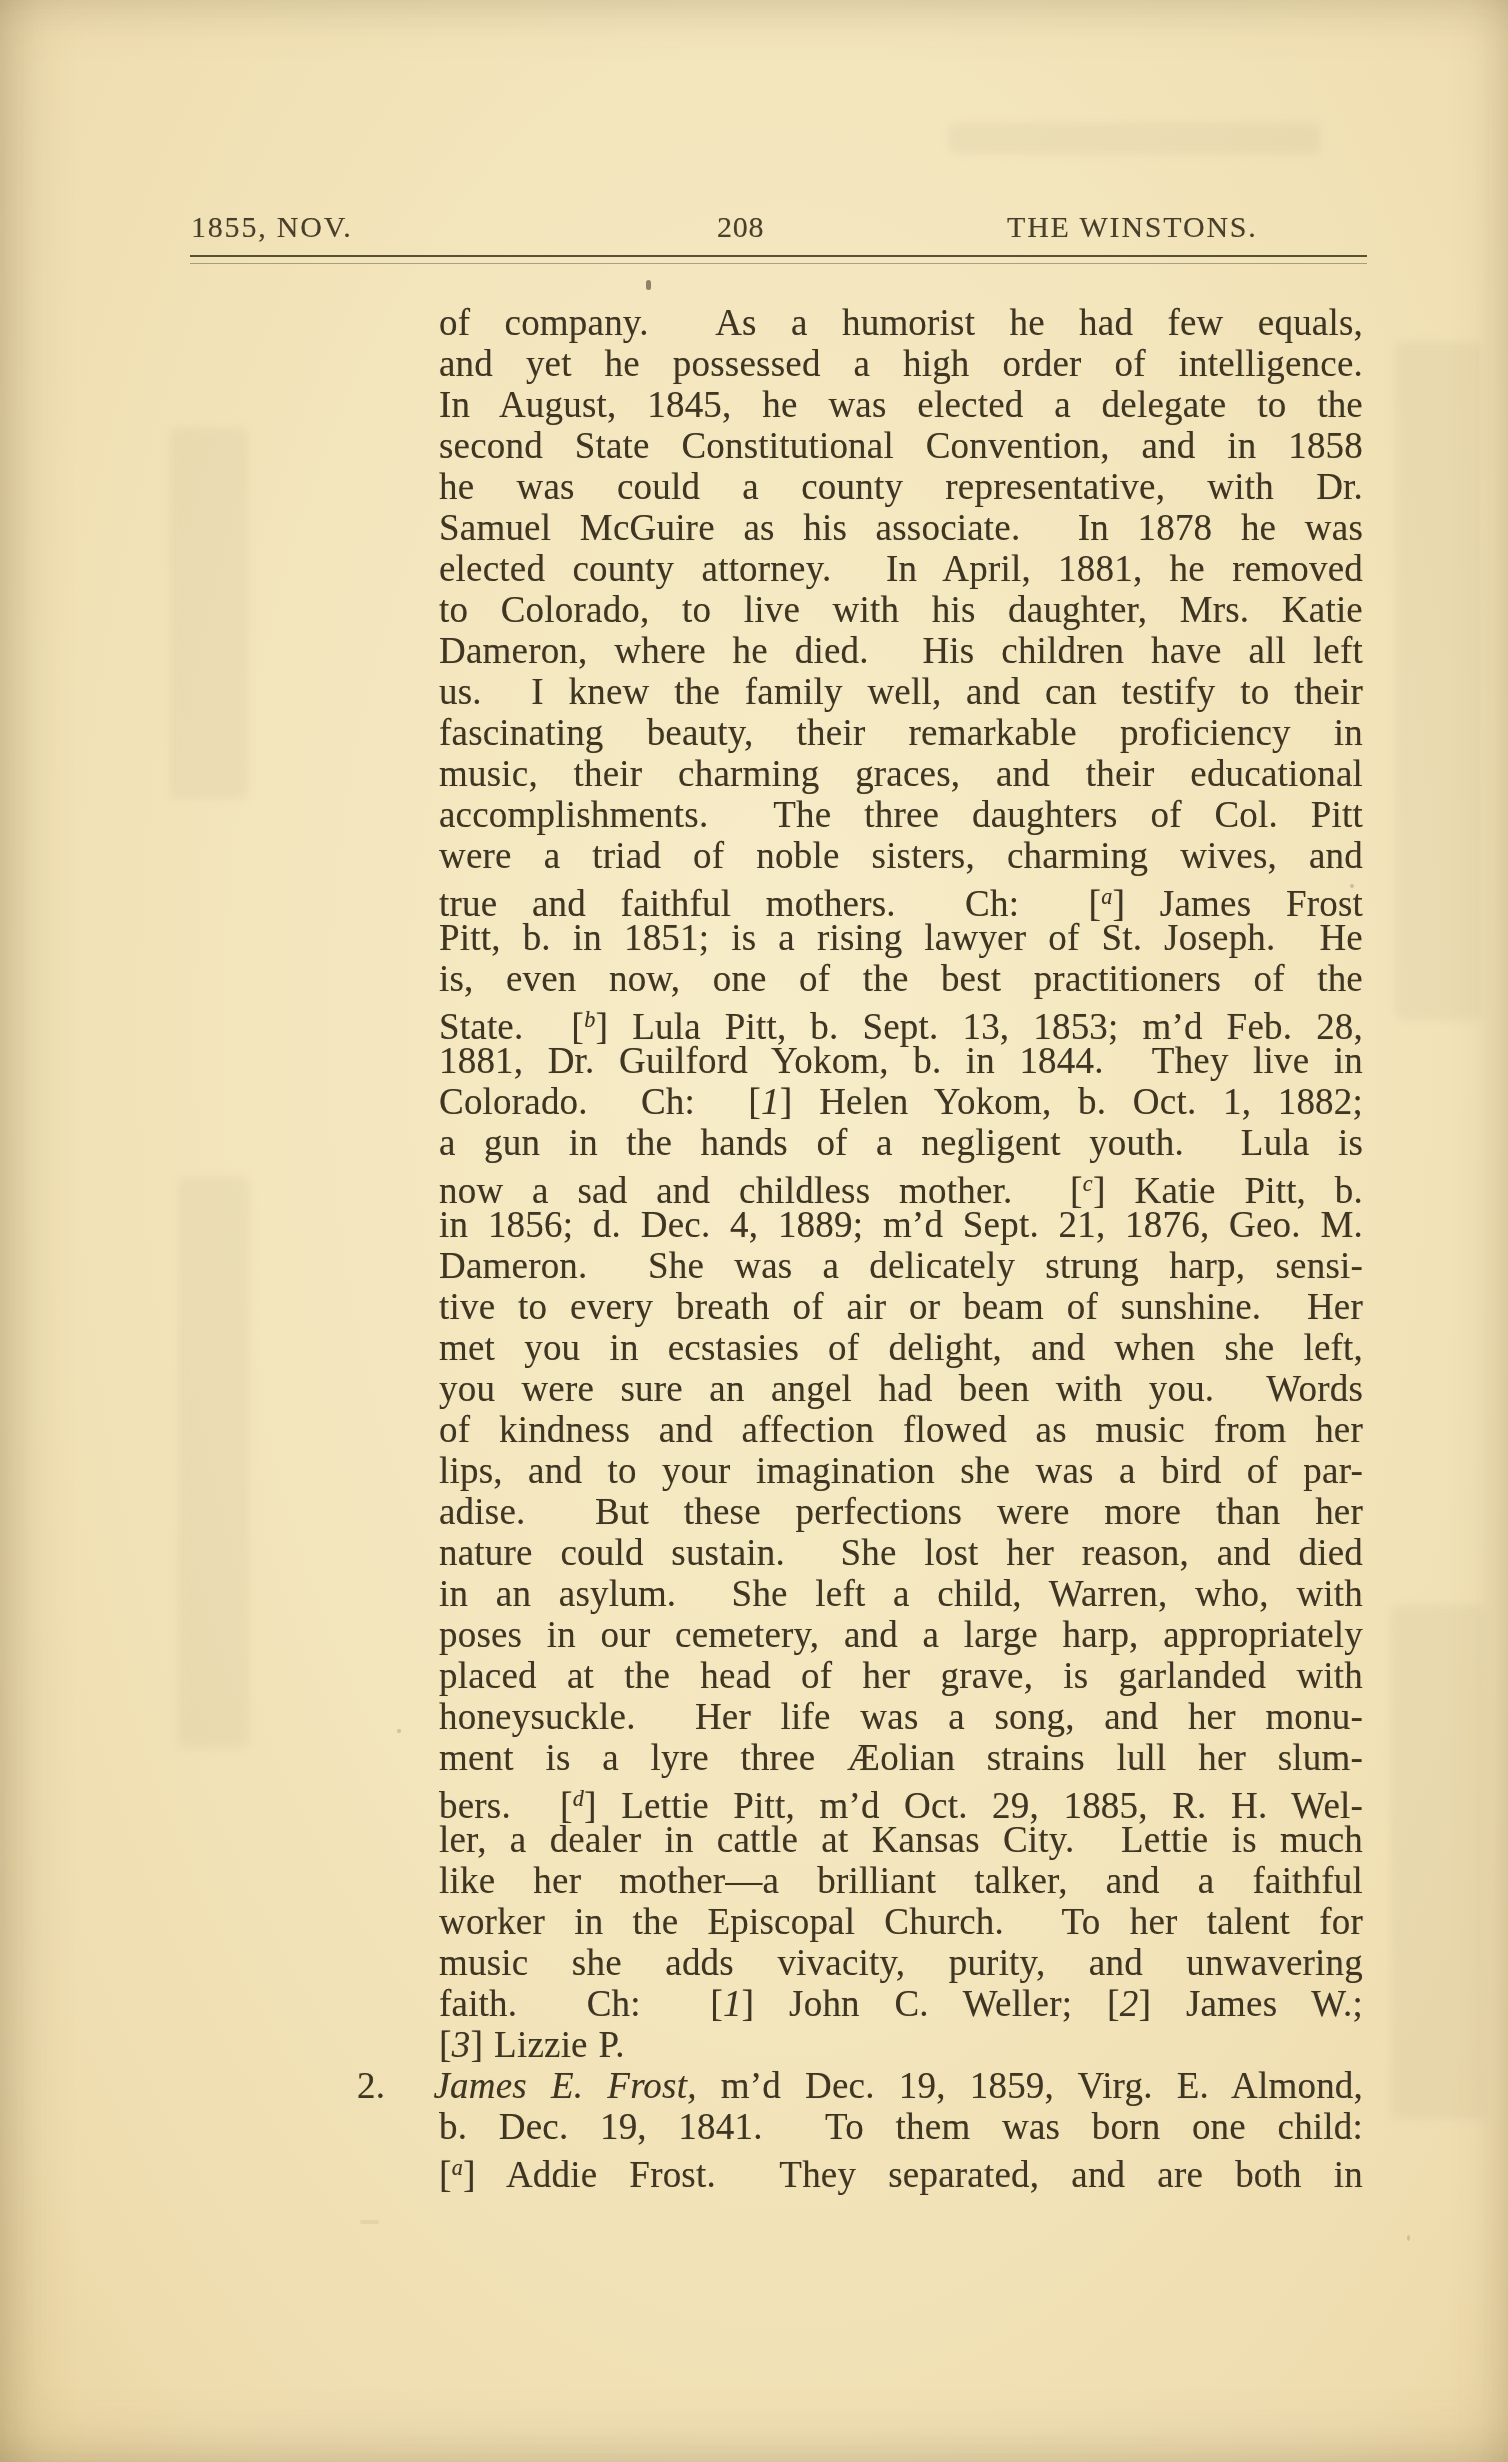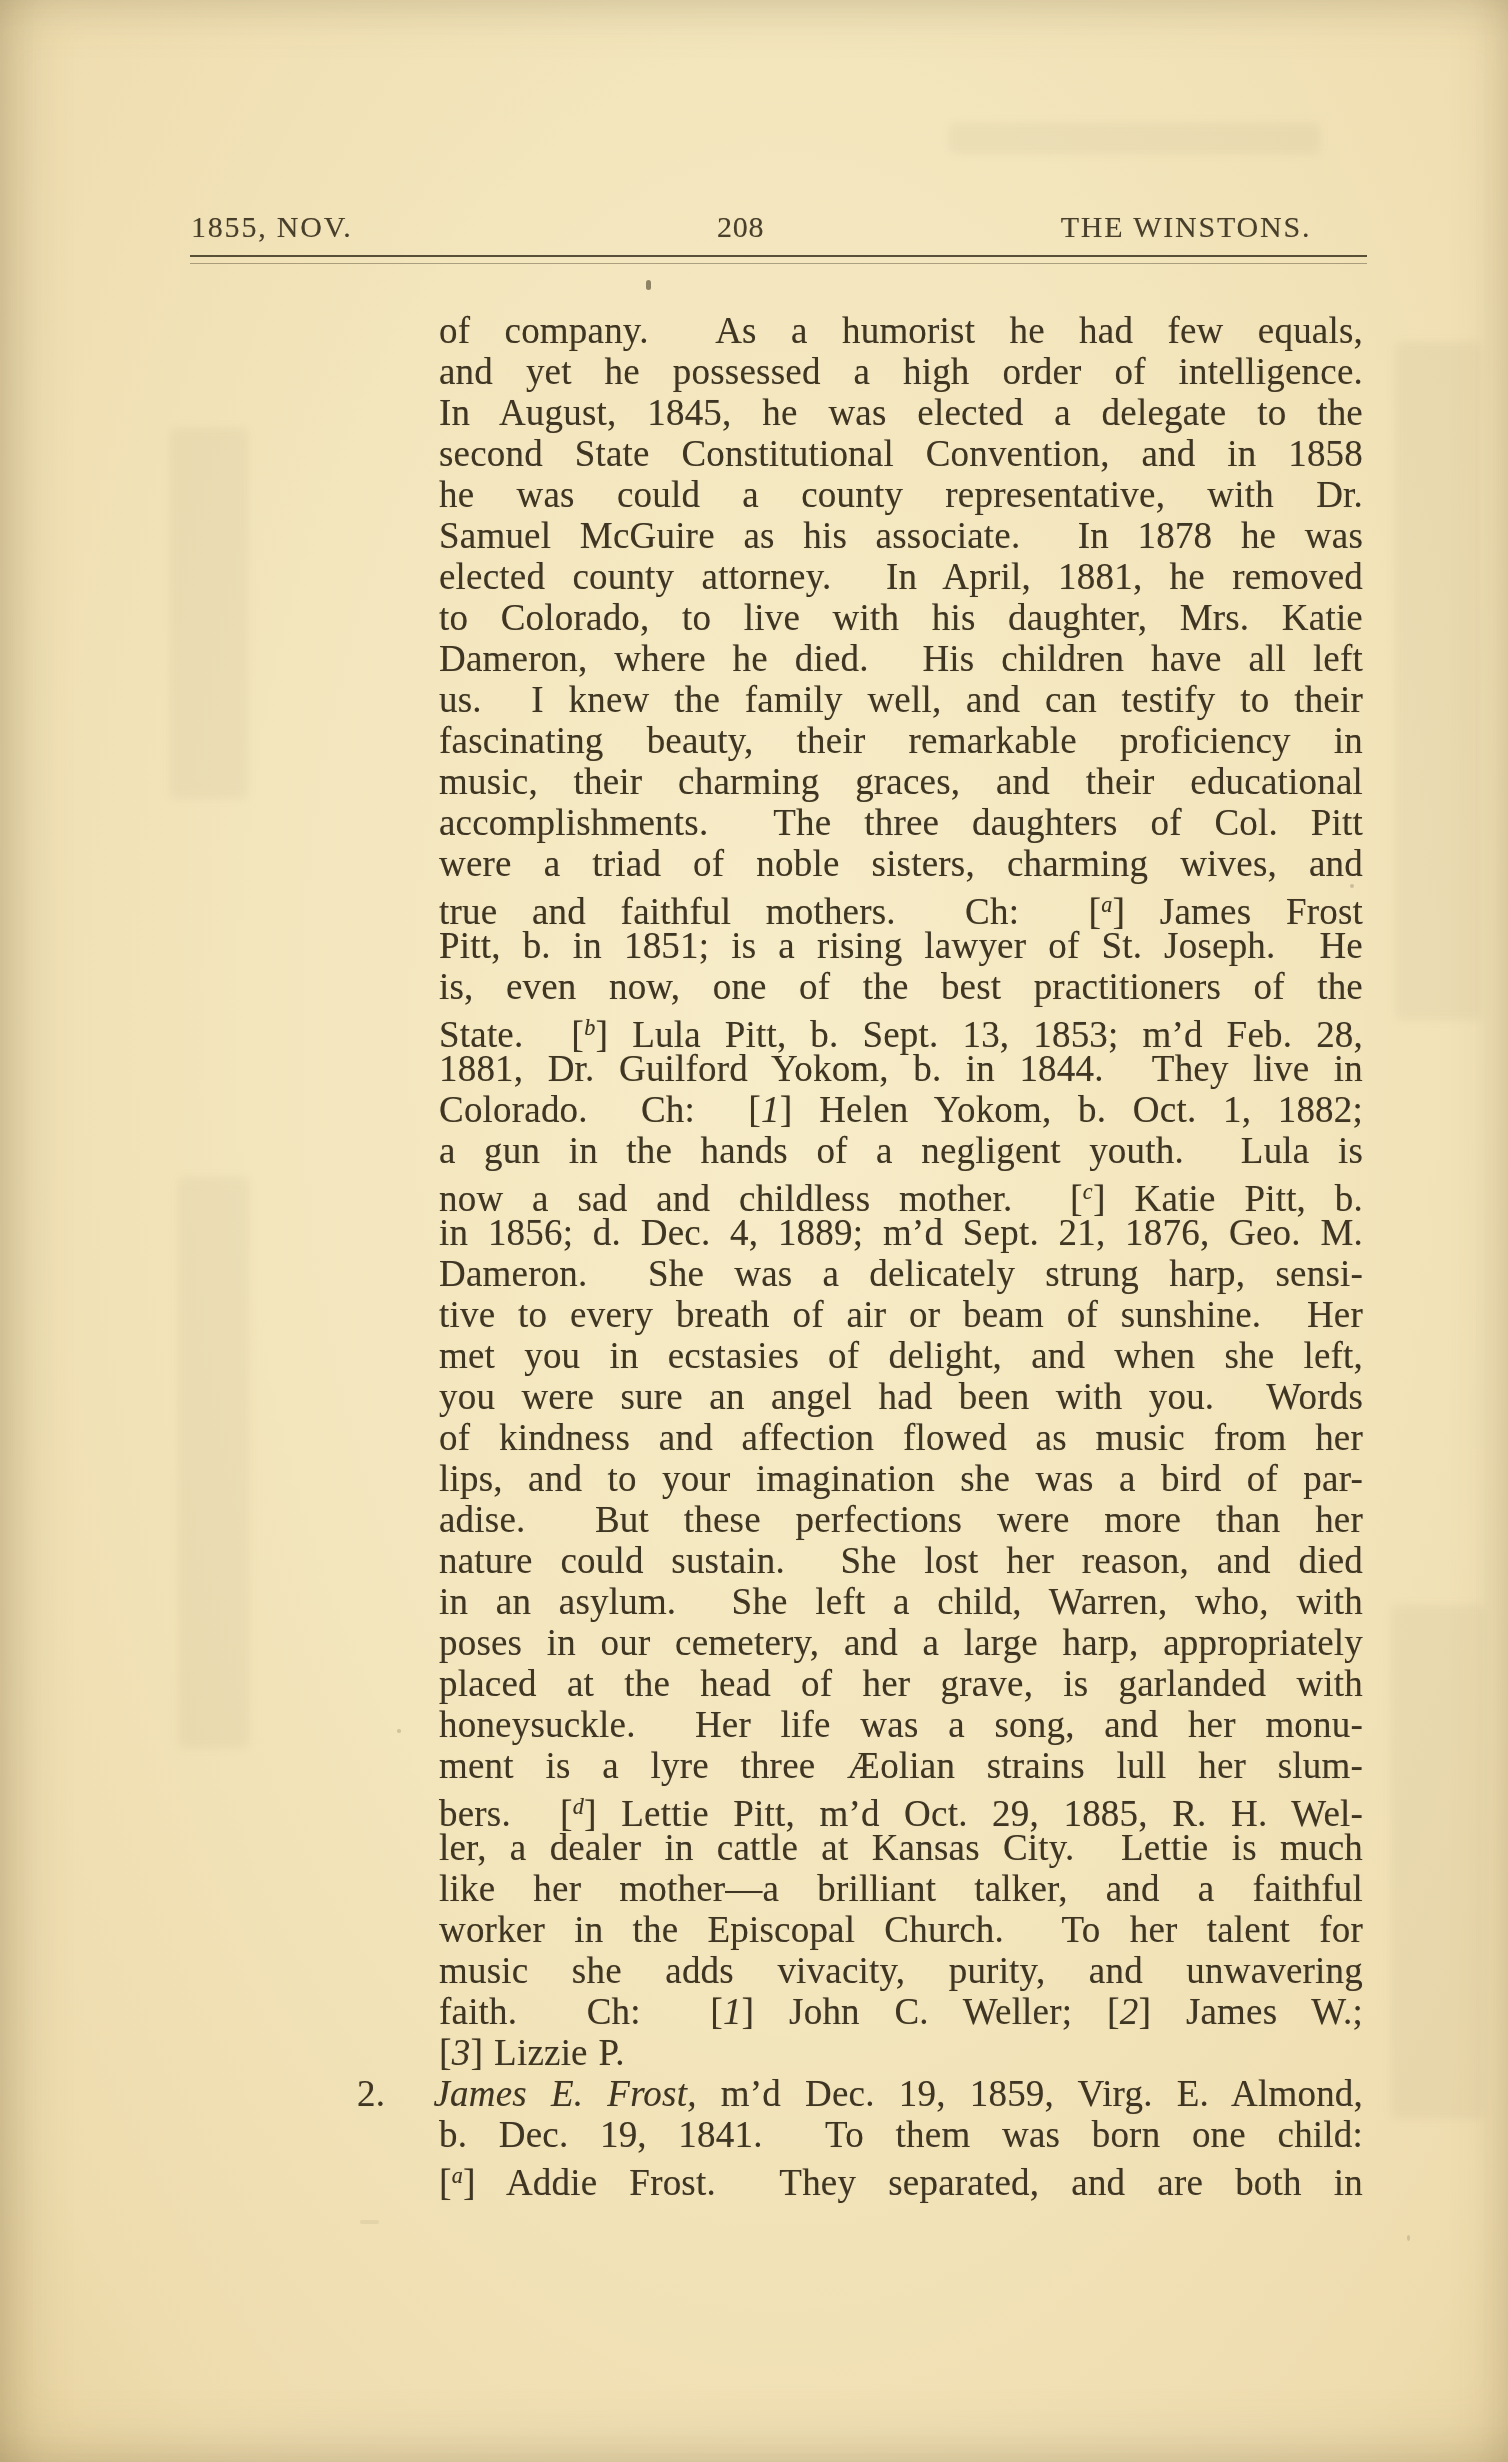--- a/index.html
+++ b/index.html
@@ -25,37 +25,37 @@
     position: absolute;
     top: 210px;
     font-size: 30px;
     letter-spacing: 1.8px;
     color: #49402c;
     white-space: nowrap;
     text-shadow: 0 0 0.7px rgba(73, 64, 44, 0.4);
   }
   .hdr-left  { left: 191px; }
   .hdr-page  { left: 717px; width: 100px; letter-spacing: 0.7px; }
-  .hdr-right { left: 1007px; width: 358px; text-align: center; }
+  .hdr-right { left: 1007px; width: 358px; text-align: left; }
 
   .hdr-rule {
     position: absolute;
     left: 190px;
     top: 255px;
     width: 1177px;
     height: 5.7px;
     border-top: 2.9px solid rgba(62, 54, 34, 0.85);
     border-bottom: 1.4px solid rgba(62, 54, 34, 0.40);
   }
 
   
   .text-block {
     position: absolute;
     left: 439px;
-    top: 310px;
+    top: 302px;
     width: 924px;
     font-size: 37px;
     line-height: 41px;
     word-spacing: 1.4px;
     letter-spacing: 0.2px;
     text-shadow: 0 0 0.7px rgba(62, 53, 34, 0.38);
   }
   .line {
     height: 41px;
     white-space: nowrap;

